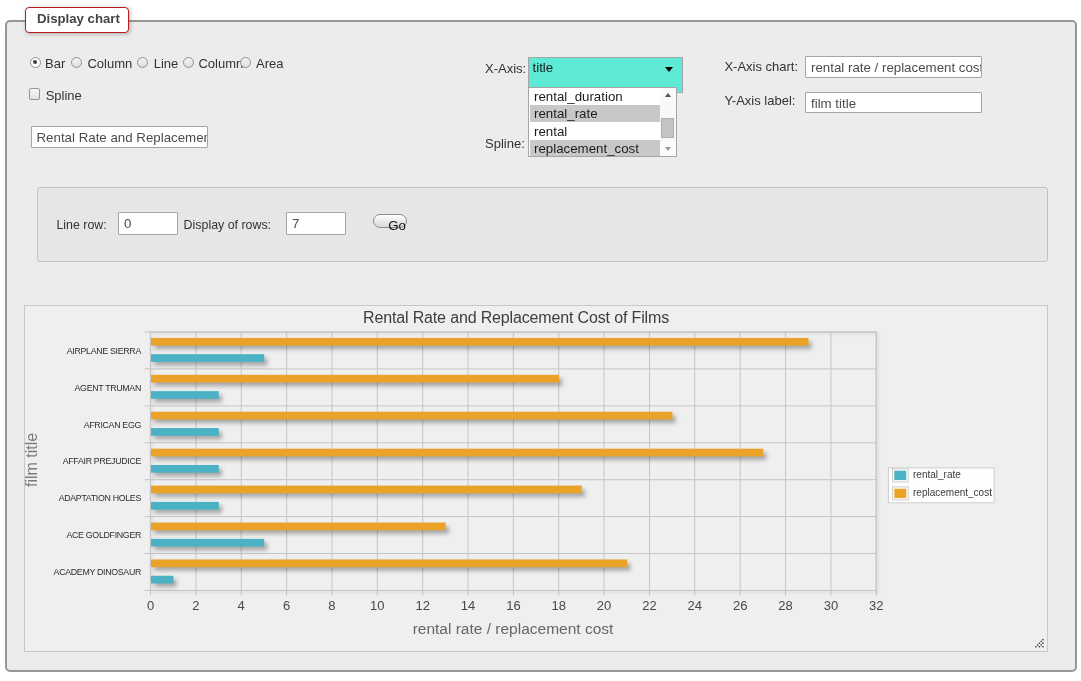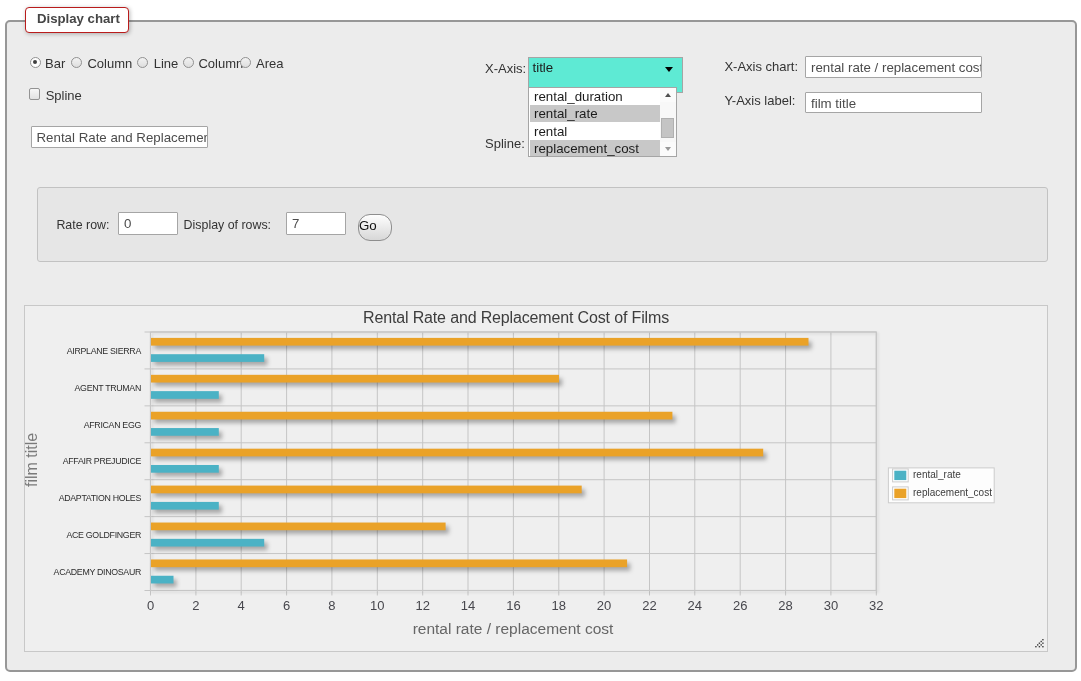--- a/index.html
+++ b/index.html
@@ -6,22 +6,22 @@
 #fieldset{left:5px;top:20px;width:1072px;height:652px;background:#ececec;border:2px solid #979797;border-radius:5px}
 #legend{left:25px;top:7px;width:104px;height:26px;background:#ffffff;border:1px solid #b91c1c;border-radius:4px;
   box-shadow:1px 1px 4px rgba(0,0,0,0.28);font-size:13.2px;font-weight:bold;color:#464646;line-height:22.5px;padding-left:11px}
 .lbl{font-size:13px;color:#333}
 .radio{width:11px;height:11px;border:1px solid #919191;border-radius:50%;background:linear-gradient(#f2f2f2,#dedede)}
 .radio.on{background:#fdfdfd}
 .radio.on i{position:absolute;left:2.2px;top:2.2px;width:4.6px;height:4.6px;border-radius:50%;background:#3f3f3f;display:block}
 .cb{width:11.5px;height:11.5px;border:1px solid #939393;border-radius:2px;background:linear-gradient(#f7f7f7,#e2e2e2)}
 .inp{background:#fff;border:1px solid #a5a5a5;border-radius:1px;font-size:13.3px;color:#4c4c4c;line-height:21px;padding-left:5px;white-space:nowrap;overflow:hidden}
 .sml{font-size:12.4px;color:#333}
-#golink{left:358px;top:213.5px;width:34px;height:27px;border:1px solid #8e8e8e;border-radius:12px;
-  background:linear-gradient(#fefefe,#d7d7d7);font-size:13.3px;color:#111;text-align:left;line-height:21.5px}
+#golink{left:373px;top:213.5px;width:34px;height:14px;border:1px solid #8e8e8e;border-radius:12px;
+  background:linear-gradient(#fefefe,#d7d7d7);font-size:13.3px;color:#111;text-align:right;line-height:21.5px}
 #startbox{left:36.5px;top:186.5px;width:1011.5px;height:75px;background:#e6e6e6;border:1px solid #c2c2c2;border-radius:3px}
 #chart{left:24px;top:304.5px;width:1024px;height:347px;background:#efefef;border:1px solid #c8c8c8}
 #mselect{left:528px;top:86.5px;width:149px;height:70px;background:#fff;border:1px solid #a5a5a5;overflow:hidden}
 .opt{position:absolute;left:1px;width:130px;height:17px;font-size:13.3px;color:#1c1c1c;line-height:17.5px;padding-left:4px;white-space:nowrap}
 .sel{background:#c8c8c8}
 #sbar{position:absolute;right:0;top:0;width:16px;height:68px;background:#f8f8f8}
 .sbtn{position:absolute;left:0;width:16px;height:14px;background:#fbfbfb}
 .tri-up{position:absolute;left:4.5px;top:5px;width:0;height:0;border-left:3.5px solid transparent;border-right:3.5px solid transparent;border-bottom:4.5px solid #505050}
 .tri-dn{position:absolute;left:4.5px;top:5px;width:0;height:0;border-left:3.5px solid transparent;border-right:3.5px solid transparent;border-top:4.5px solid #989898}
 #thumb{position:absolute;left:1px;top:30px;width:13px;height:20.5px;background:#c4c4c4;border:1px solid #b0b0b0}
@@ -69,21 +69,21 @@
       </div>
   </div>
 </div>
 
 <span class="abs lbl" style="left:724.4px;top:59px">X-Axis chart:</span>
 <div class="abs inp" style="left:805px;top:55.6px;width:176.5px;height:22.2px">rental rate / replacement cost</div>
 <span class="abs lbl" style="left:724.4px;top:92.5px">Y-Axis label:</span>
 <div class="abs inp" style="left:805px;top:91.7px;width:176.5px;height:21.8px">film title</div>
 
 <div class="abs" id="startbox"></div>
-<span class="abs sml" style="left:56.4px;top:217.5px">Rate row:</span>
+<span class="abs sml" style="left:56.4px;top:217.5px">Line row:</span>
 <div class="abs inp" style="left:118px;top:212.3px;width:59.5px;height:22.8px">0</div>
 <span class="abs sml" style="left:183.6px;top:217.5px">Display of rows:</span>
 <div class="abs inp" style="left:286px;top:212.3px;width:59.5px;height:22.8px">7</div>
 <div class="abs" id="golink">Go</div>
 
 <div class="abs" id="chart">
 <svg width="1024" height="347" viewBox="0 0 1024 347" xmlns="http://www.w3.org/2000/svg" style="position:absolute;left:-1px;top:-1px;font-family:'Liberation Sans',sans-serif">
       <defs>
         <filter id="blur" x="-15%" y="-80%" width="130%" height="260%">
           <feGaussianBlur stdDeviation="1.9"></feGaussianBlur>

